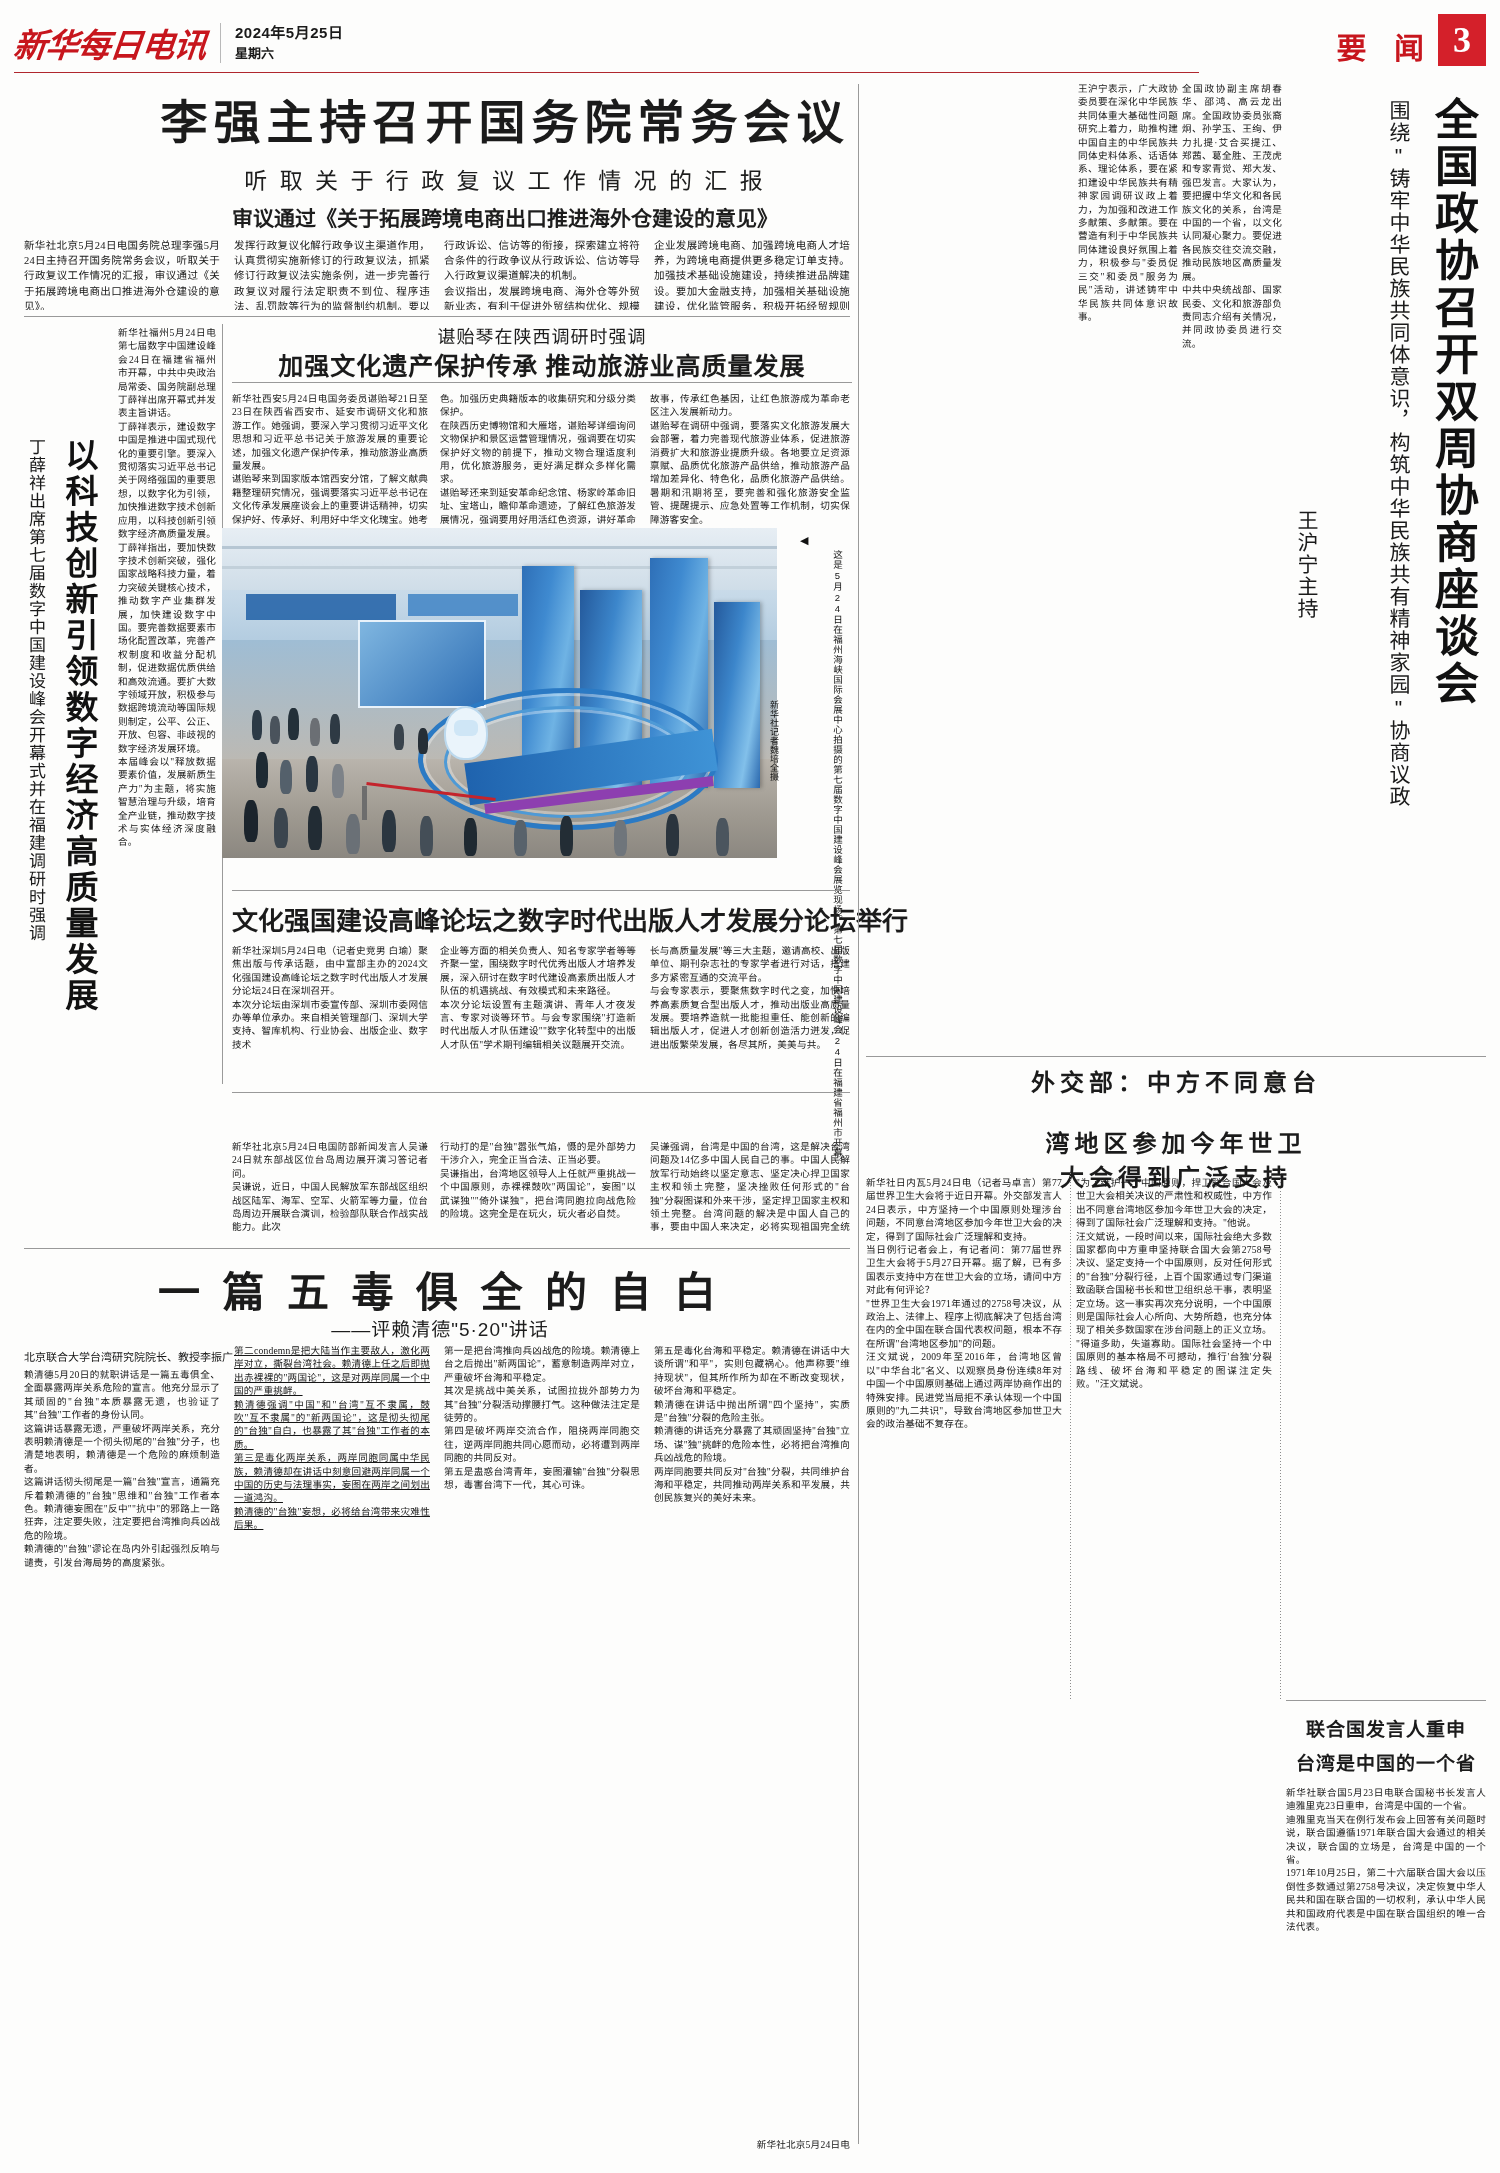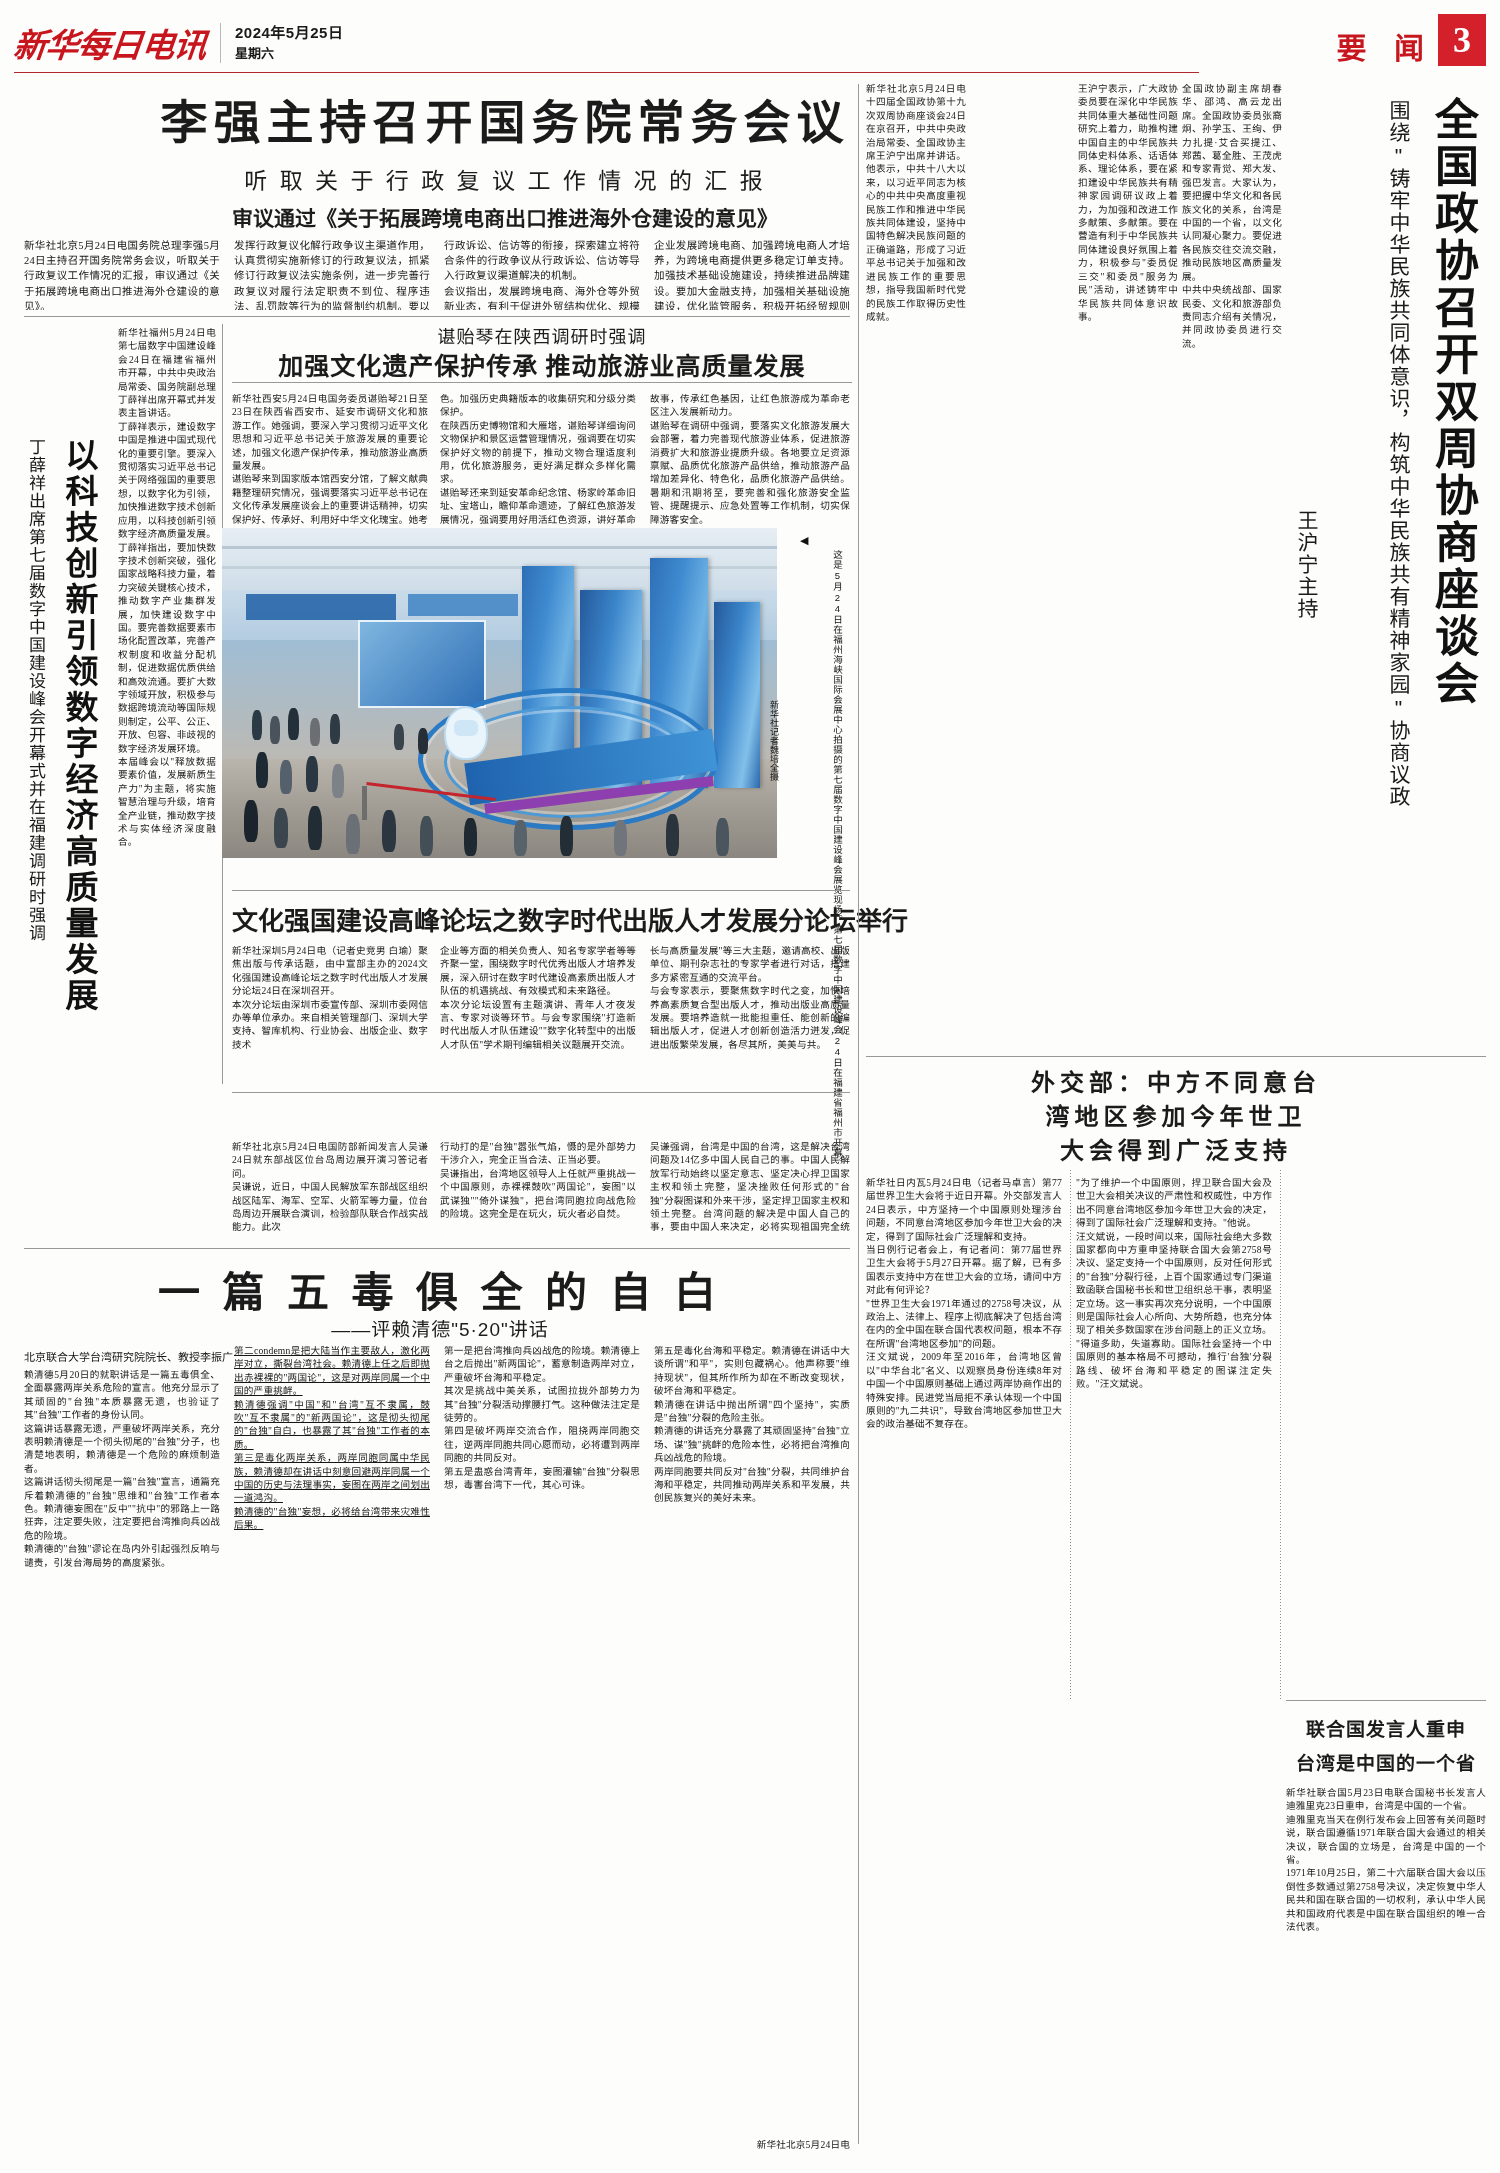--- a/index.html
+++ b/index.html
@@ -325,30 +325,29 @@
 赖清德在讲话中抛出所谓"四个坚持"，实质是"台独"分裂的危险主张。
 赖清德的讲话充分暴露了其顽固坚持"台独"立场、谋"独"挑衅的危险本性，必将把台湾推向兵凶战危的险境。
 两岸同胞要共同反对"台独"分裂，共同维护台海和平稳定，共同推动两岸关系和平发展，共创民族复兴的美好未来。</div>
 
   <div class="vr-thin" style="left:858px;top:84px;height:2060px;"></div>
 
   <div class="vtitle" style="position:absolute;left:1424px;top:96px;width:56px;height:1000px;font-size:44px;line-height:56px;">全国政协召开双周协商座谈会</div>
   <div class="vsub" style="position:absolute;left:1382px;top:100px;width:32px;height:930px;font-size:21px;line-height:31px;">围绕"铸牢中华民族共同体意识，构筑中华民族共有精神家园"协商议政</div>
   <div class="vsub" style="position:absolute;left:1290px;top:510px;width:32px;height:330px;font-size:21px;line-height:31px;">王沪宁主持</div>
 
-  <div class="col tiny" style="position:absolute;left:866px;top:82px;width:100px;height:760px;white-space:pre-wrap;">新华社北京5月24日电十四届全国政协第十九次双周协商座谈会24日在京召开，中共中央政治局常委、全国政协主席王沪宁出席并讲话。他表示，中共十八大以来，以习近平同志为核心的中共中央高度重视民族工作和推进中华民族共同体建设，坚持中国特色解决民族问题的正确道路，形成了习近平总书记关于加强和改进民族工作的重要思想，指导我国新时代党的民族工作取得历史性成就。</div>
   <div class="col tiny" style="position:absolute;left:1078px;top:82px;width:100px;height:760px;white-space:pre-wrap;">王沪宁表示，广大政协委员要在深化中华民族共同体重大基础性问题研究上着力，助推构建中国自主的中华民族共同体史料体系、话语体系、理论体系，要在紧扣建设中华民族共有精神家园调研议政上着力，为加强和改进工作多献策、多献策。要在营造有利于中华民族共同体建设良好氛围上着力，积极参与"委员促三交"和委员"服务为民"活动，讲述铸牢中华民族共同体意识故事。</div>
   <div class="col tiny" style="position:absolute;left:1182px;top:82px;width:100px;height:760px;white-space:pre-wrap;">全国政协副主席胡春华、邵鸿、高云龙出席。全国政协委员张裔炯、孙学玉、王绚、伊力扎提·艾合买提江、郑茜、葛全胜、王茂虎和专家青觉、郑大发、强巴发言。大家认为，要把握中华文化和各民族文化的关系，台湾是中国的一个省，以文化认同凝心聚力。要促进各民族交往交流交融，推动民族地区高质量发展。
 中共中央统战部、国家民委、文化和旅游部负责同志介绍有关情况，并同政协委员进行交流。</div>
 
   <div class="hr-thin" style="left:866px;top:1056px;width:620px;"></div>
 
   <div style="position:absolute;left:866px;top:1066px;width:620px;">
       <div class="h-main" style="font-size: 24px; letter-spacing: 5px; line-height: 34px; text-align: center;">外交部：中方不同意台</div>
-      <div class="h-main" style="font-size: 24px; letter-spacing: 5px; line-height: 34px; text-align: center;">湾地区参加今年世卫</div>
+      <div class="h-main" style="font-size: 24px; letter-spacing: 5px; line-height: 34px; text-align: center; margin-top: 27px;">湾地区参加今年世卫</div>
       <div class="h-main" style="font-size: 24px; letter-spacing: 5px; line-height: 34px; text-align: center;">大会得到广泛支持</div>
     </div>
 
   <div class="col tiny" style="position:absolute;left:866px;top:1176px;width:196px;height:520px;white-space:pre-wrap;">新华社日内瓦5月24日电（记者马卓言）第77届世界卫生大会将于近日开幕。外交部发言人24日表示，中方坚持一个中国原则处理涉台问题，不同意台湾地区参加今年世卫大会的决定，得到了国际社会广泛理解和支持。
 当日例行记者会上，有记者问：第77届世界卫生大会将于5月27日开幕。据了解，已有多国表示支持中方在世卫大会的立场，请问中方对此有何评论？
 "世界卫生大会1971年通过的2758号决议，从政治上、法律上、程序上彻底解决了包括台湾在内的全中国在联合国代表权问题，根本不存在所谓"台湾地区参加"的问题。
 汪文斌说，2009年至2016年，台湾地区曾以"中华台北"名义、以观察员身份连续8年对中国一个中国原则基础上通过两岸协商作出的特殊安排。民进党当局拒不承认体现一个中国原则的"九二共识"，导致台湾地区参加世卫大会的政治基础不复存在。</div>
   <div class="col tiny" style="position:absolute;left:1076px;top:1176px;width:196px;height:520px;white-space:pre-wrap;">"为了维护一个中国原则，捍卫联合国大会及世卫大会相关决议的严肃性和权威性，中方作出不同意台湾地区参加今年世卫大会的决定，得到了国际社会广泛理解和支持。"他说。
 汪文斌说，一段时间以来，国际社会绝大多数国家都向中方重申坚持联合国大会第2758号决议、坚定支持一个中国原则，反对任何形式的"台独"分裂行径，上百个国家通过专门渠道致函联合国秘书长和世卫组织总干事，表明坚定立场。这一事实再次充分说明，一个中国原则是国际社会人心所向、大势所趋，也充分体现了相关多数国家在涉台问题上的正义立场。
 "得道多助，失道寡助。国际社会坚持一个中国原则的基本格局不可撼动，推行'台独'分裂路线、破坏台海和平稳定的图谋注定失败。"汪文斌说。</div>

